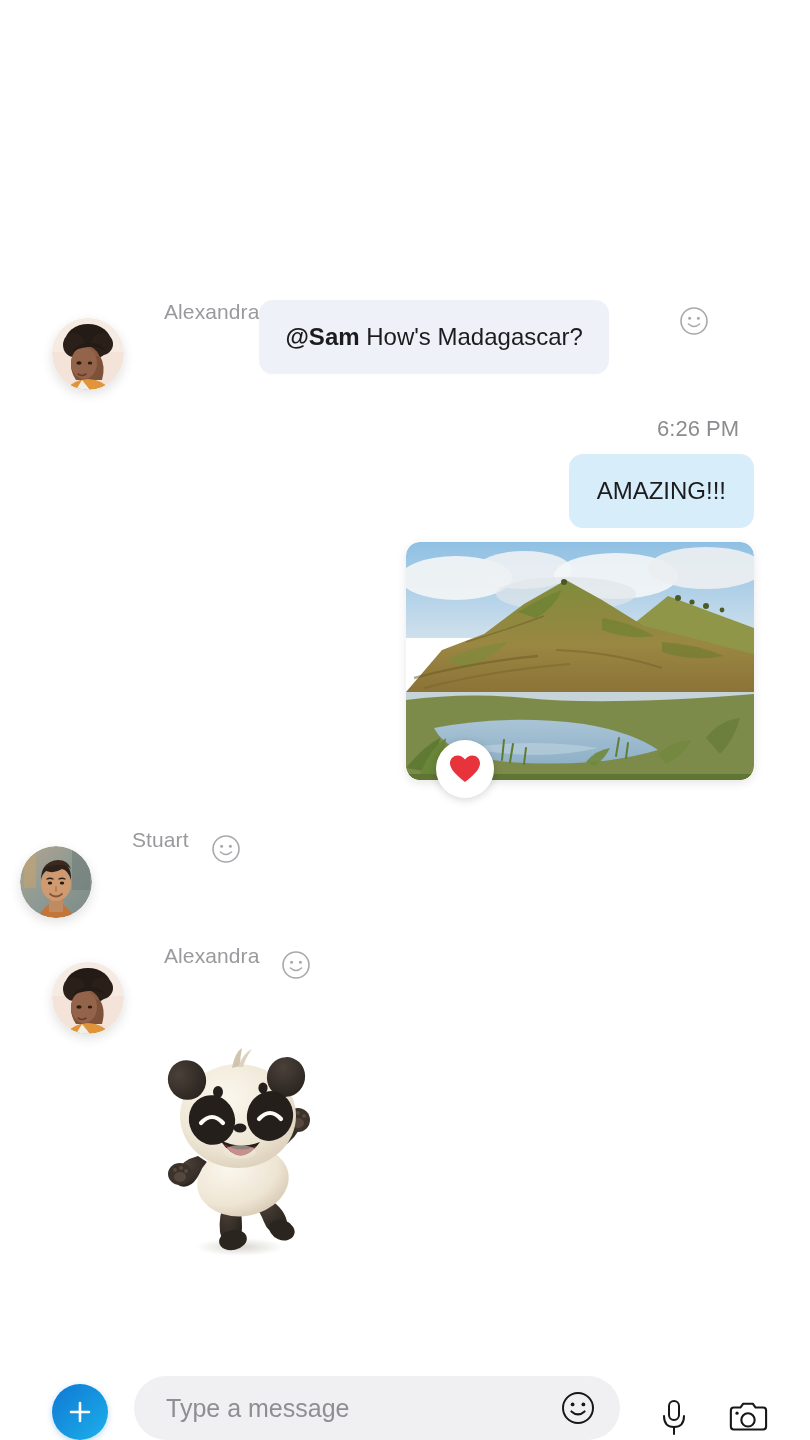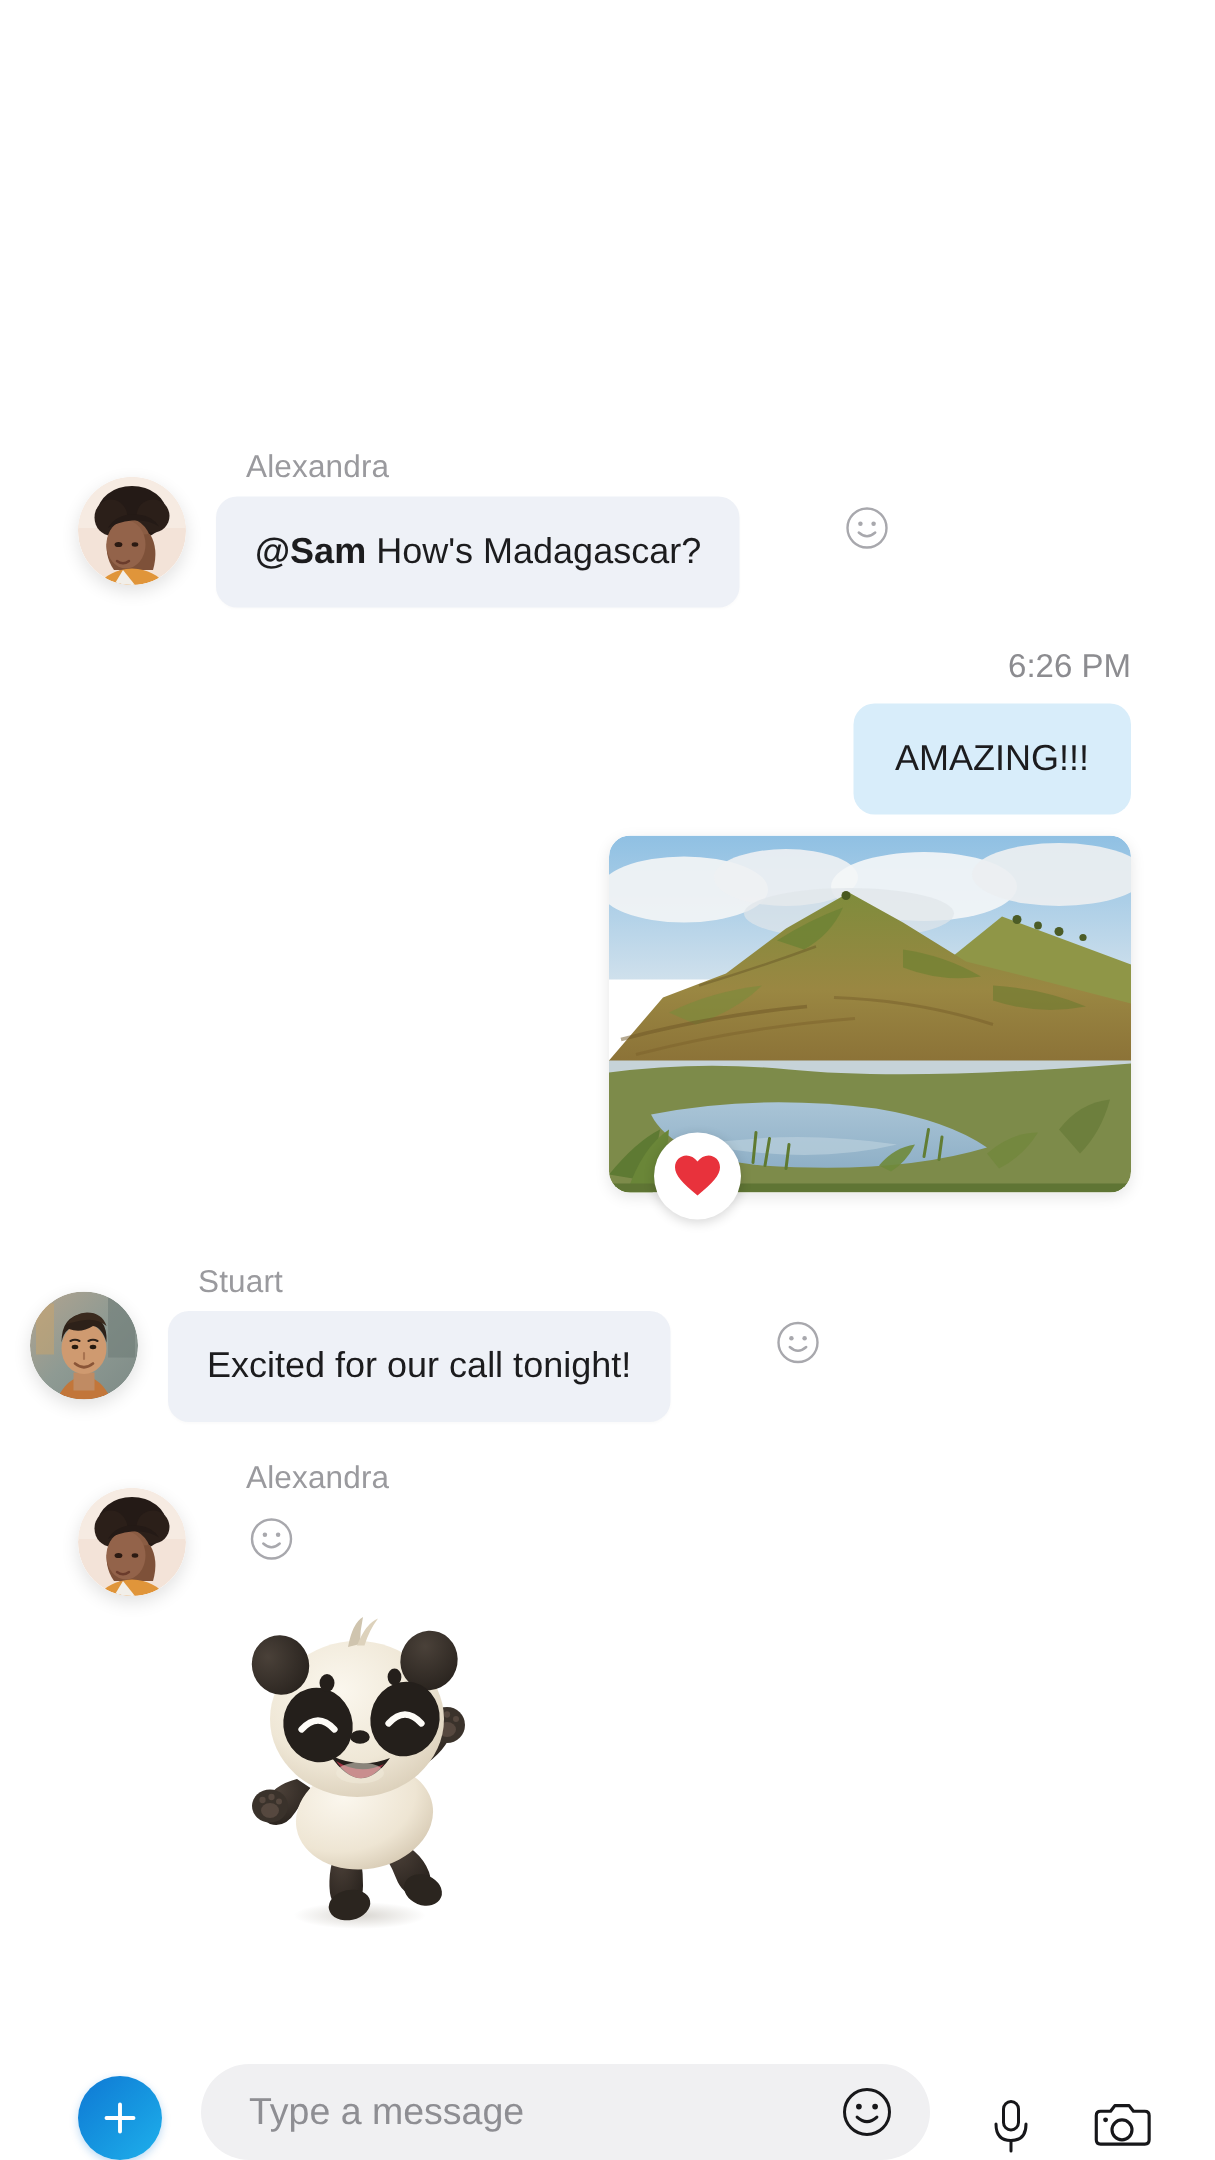--- a/index.html
+++ b/index.html
@@ -62,21 +62,21 @@
     min-width: 72px;
     border-radius: 50%;
     overflow: hidden;
     margin-top: 18px;
     box-shadow: 0 4px 12px rgba(0,0,0,0.12);
     flex: 0 0 auto;
   }
   .avatar svg { display: block; width: 72px; height: 72px; }
 
   
-  .msg-col { margin-left: 20px; display: flex; flex-direction: column; }
+  .msg-col { margin-left: 20px; display: flex; flex-direction: row; }
 
   .sender-name {
     font-size: 21px;
     color: #9a9a9e;
     margin-bottom: 7px;
     padding-left: 20px;
     letter-spacing: 0.1px;
   }
 
   .bubble-line { display: flex; align-items: flex-start; gap: 48px; }
@@ -111,21 +111,21 @@
     flex: 0 0 auto;
     cursor: pointer;
   }
   .react-smiley svg { display: block; }
 
   
   .timestamp {
     font-size: 22px;
     color: #8c8c90;
     text-align: right;
-    padding-right: 56px;
+    padding-right: 71px;
   }
 
   
   .photo-wrap {
     position: relative;
     width: 348px;
     height: 238px;
     border-radius: 14px;
     overflow: visible;
     box-shadow: 0 3px 10px rgba(0,0,0,0.10);
@@ -405,21 +405,20 @@
             <path d="M39 33 q3 -1.6 6 0" stroke="#2d2119" stroke-width="1.4" fill="none" stroke-linecap="round"></path>
 
             <path d="M36 41 l0 4" stroke="#a87350" stroke-width="1.4" stroke-linecap="round"></path>
             <path d="M30 48 q6 5 12 0" stroke="#8a5537" stroke-width="1.8" fill="none" stroke-linecap="round"></path>
           </g>
         </svg>
       </div>
       <div class="msg-col">
         <div class="sender-name">Stuart</div>
         <div class="bubble-line">
-          <div class="bubble">Excited for our call tonight!</div>
           <div class="react-smiley">
             <svg width="30" height="30" viewBox="0 0 30 30" xmlns="http://www.w3.org/2000/svg">
               <circle cx="15" cy="15" r="13" fill="none" stroke="#a8a8ad" stroke-width="1.6"></circle>
               <circle cx="10.6" cy="12.2" r="1.5" fill="#a8a8ad"></circle>
               <circle cx="19.4" cy="12.2" r="1.5" fill="#a8a8ad"></circle>
               <path d="M9.5 18 q5.5 5 11 0" fill="none" stroke="#a8a8ad" stroke-width="1.6" stroke-linecap="round"></path>
             </svg>
           </div>
         </div>
       </div>

